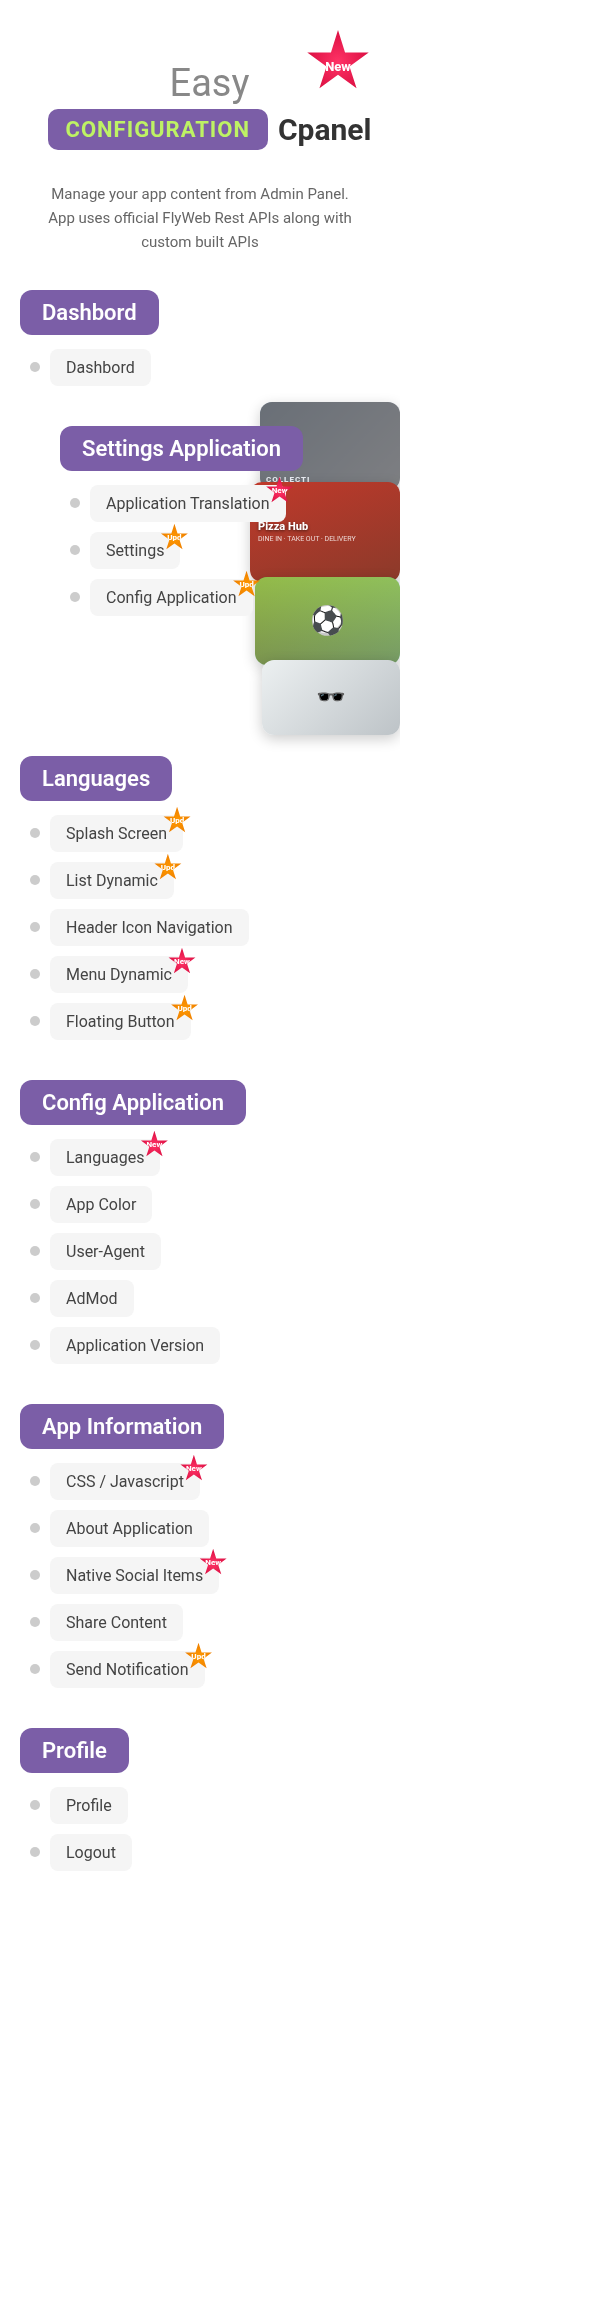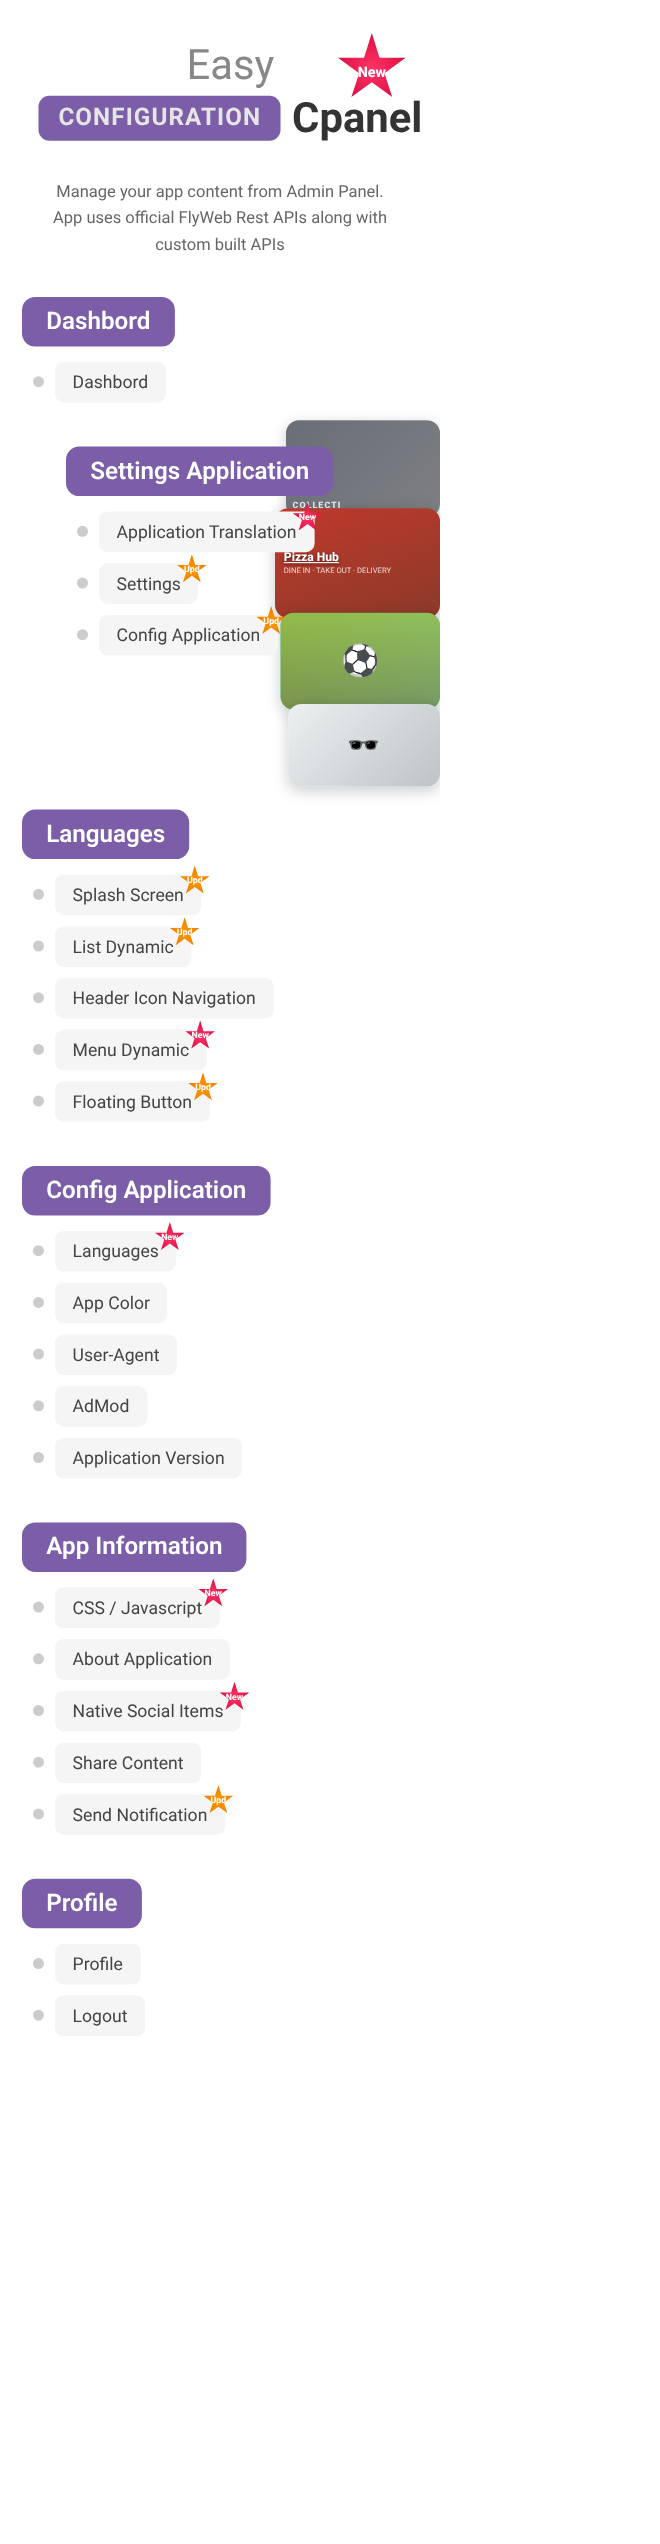--- a/index.html
+++ b/index.html
@@ -13,21 +13,21 @@
 
     .page-wrapper {
       width: 400px;
       background: #fff;
       padding-bottom: 60px;
     }
 
     
     .header-section {
       text-align: center;
-      padding: 40px 20px 20px;
+      padding: 63px 20px 20px;
       position: relative;
       margin-left: 19px;
     }
 
     .header-easy {
       font-size: 38px;
       color: #888;
       font-weight: 400;
       line-height: 1.1;
     }
@@ -35,30 +35,30 @@
     .header-row {
       display: flex;
       align-items: center;
       justify-content: center;
       gap: 10px;
       margin-top: 4px;
     }
 
     .config-badge {
       background: #7B5EA7;
-      color: #e5e5e5;
+      color: #bef264;
       font-size: 22px;
       font-weight: 700;
       padding: 8px 18px;
       border-radius: 10px;
       letter-spacing: 1px;
     }
 
     .header-cpanel {
-      font-size: 38px;
+      font-size: 30px;
       color: #333;
       font-weight: 700;
     }
 
     .new-badge-header {
       position: absolute;
       top: 30px;
       right: 30px;
       width: 64px;
       height: 64px;
@@ -238,21 +238,21 @@
     <div style="position:absolute; top:0; right:0; width:155px; height:330px; z-index:1;">
 
       <div style="position:absolute; top:0; right:0; width:140px; height:88px; border-radius:12px; overflow:hidden; box-shadow:0 4px 14px rgba(0,0,0,0.2); background:linear-gradient(135deg,#9BAEC8,#DFE3EE);text-align:right;">
         <div style="background:#555; width:100%; height:100%; opacity:0.7; display:flex; align-items:flex-end; padding:6px;">
           <span style="color:white; font-size:8px; font-weight:800; letter-spacing:1px;">COLLECTI</span>
         </div>
       </div>
 
       <div style="position:absolute; top:80px; right:0; width:150px; height:100px; border-radius:12px; overflow:hidden; box-shadow:0 4px 14px rgba(0,0,0,0.2); background:linear-gradient(160deg,#c0392b,#8B3A2A);">
         <div style="width:100%; height:100%; display:flex; flex-direction:column; justify-content:center; padding:8px;">
-          <span style="color:white; font-size:11px; font-weight:800; text-shadow:0 1px 3px rgba(0,0,0,0.6);text-decoration:underline;">Pizza Hub</span>
+          <span style="color:white; font-size:11px; font-weight:800; text-shadow:0 1px 3px rgba(0,0,0,0.6);">Pizza Hub</span>
           <span style="color:rgba(255,255,255,0.8); font-size:7px; margin-top:2px;">DINE IN · TAKE OUT · DELIVERY</span>
         </div>
       </div>
 
       <div style="position:absolute; top:175px; right:0; width:145px; height:88px; border-radius:12px; overflow:hidden; box-shadow:0 4px 14px rgba(0,0,0,0.2); background:linear-gradient(135deg,#27ae60,#1abc9c);">
         <div style="width:100%; height:100%; background:linear-gradient(180deg, rgba(255,200,50,0.5) 0%, rgba(255,100,20,0.4) 100%); display:flex; align-items:center; justify-content:center;">
           <span style="font-size:28px;">⚽</span>
         </div>
       </div>
 

